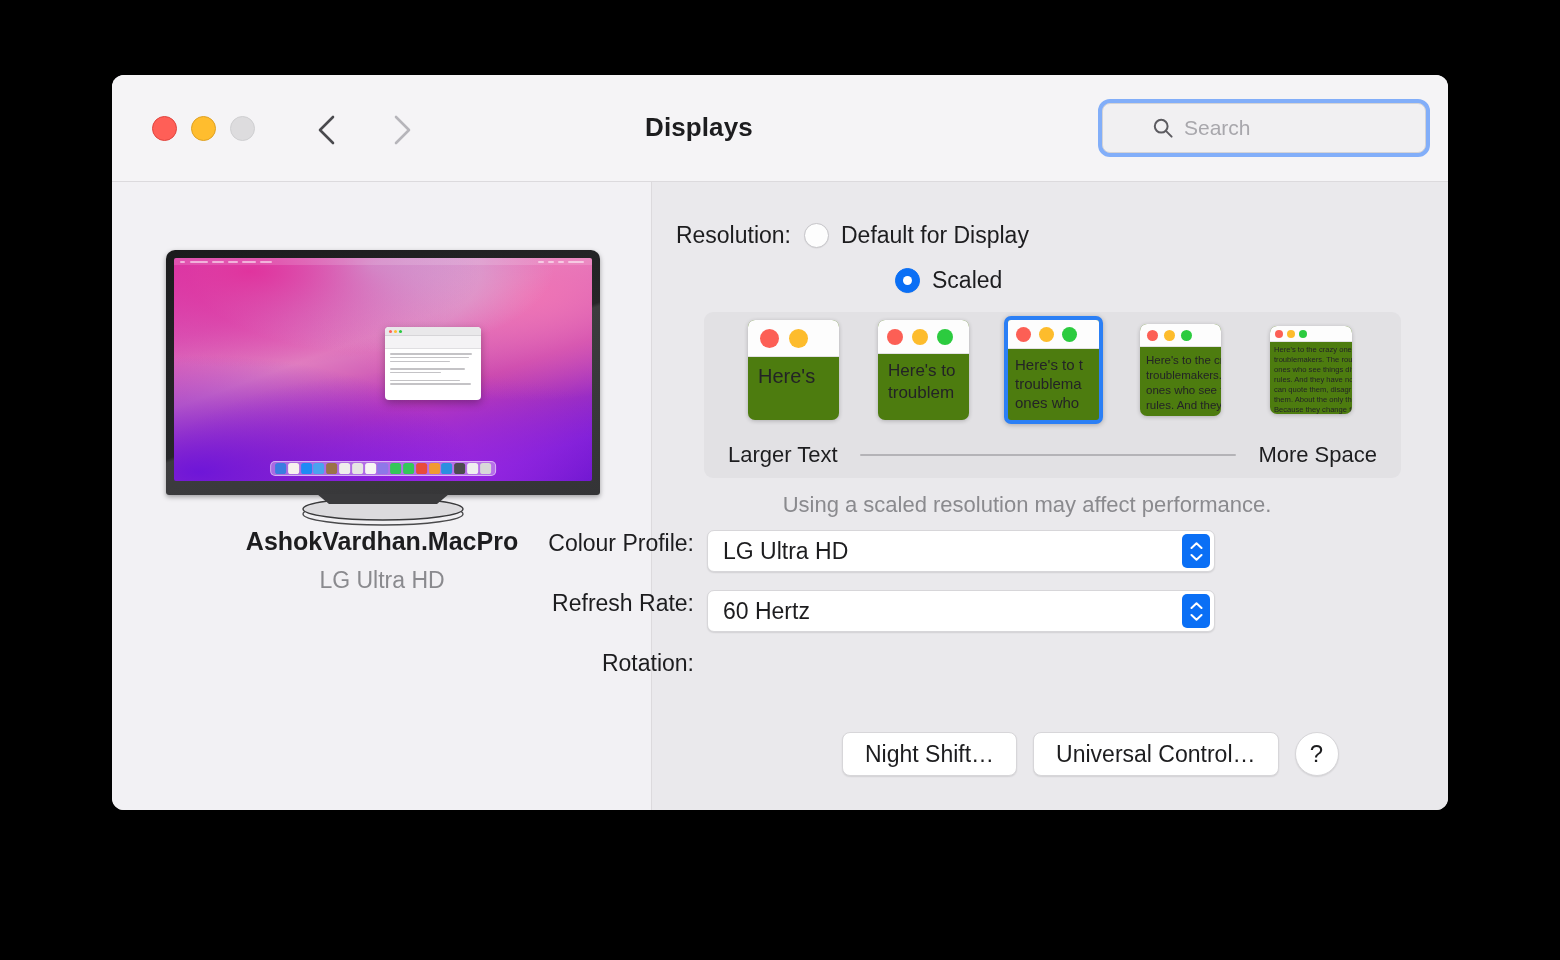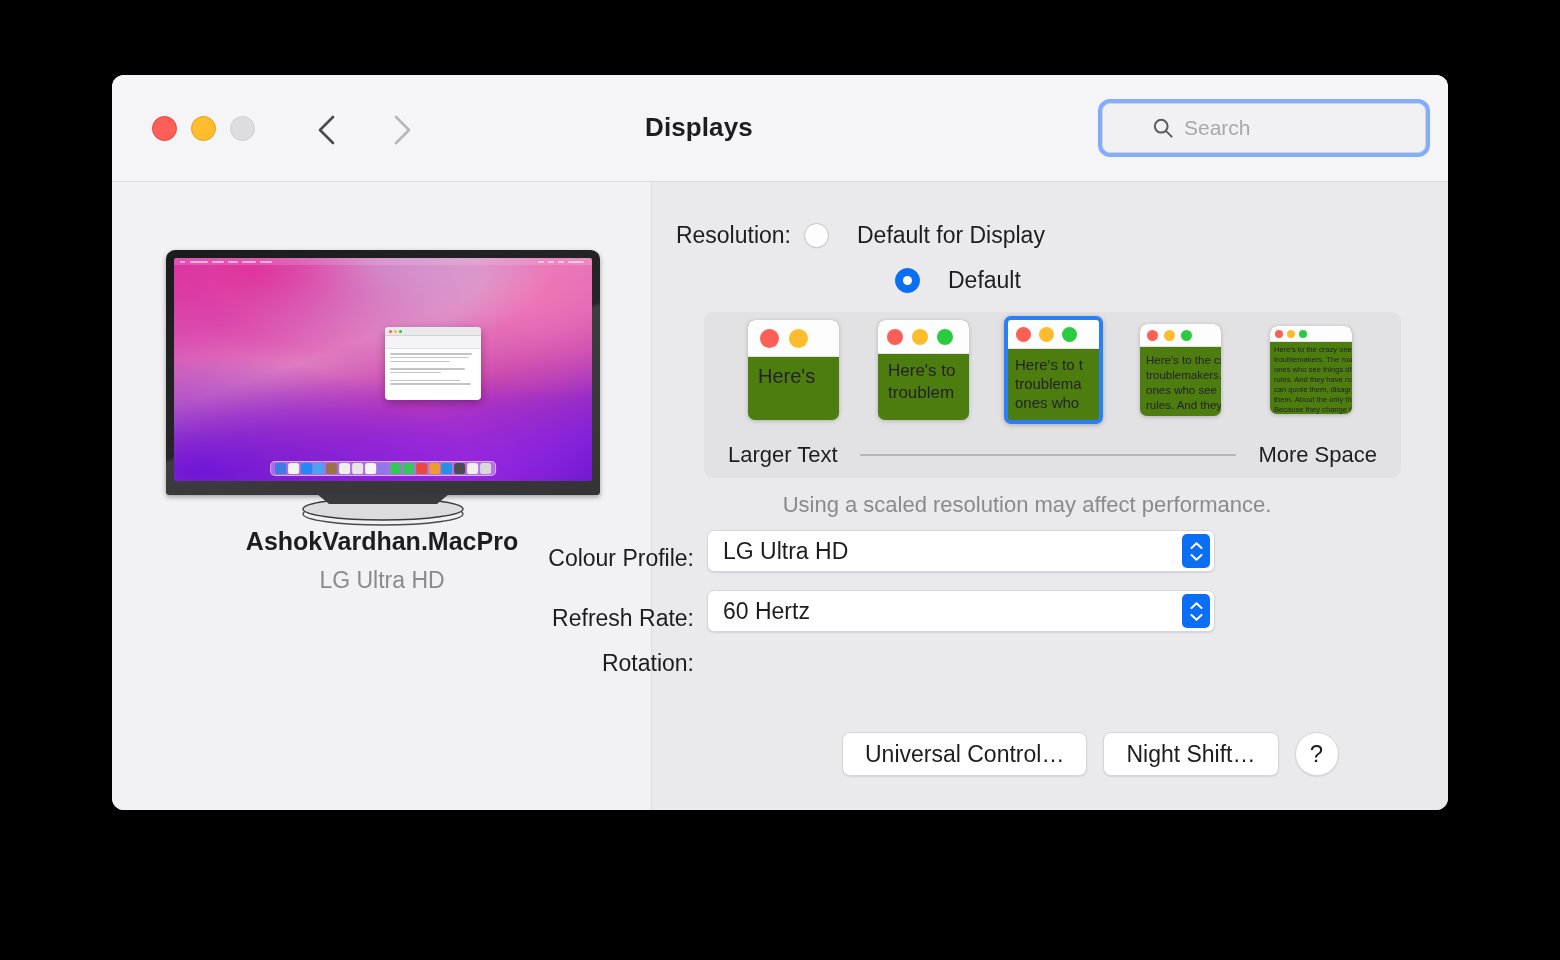--- a/index.html
+++ b/index.html
@@ -169,21 +169,21 @@
     width: 25px; height: 25px; border-radius: 50%;
     background: #fdfdfd; border: 1px solid #c6c5c9;
     box-shadow: 0 .5px 1px rgba(0,0,0,.08);
     flex: none;
   }
   .radio.on {
     background: #0a6ff5; border: 1px solid #0a6ff5;
     display:flex; align-items:center; justify-content:center;
   }
   .radio.on::after { content:""; width:9px; height:9px; border-radius:50%; background:#fff; }
-  .radio-text { font-size: 23px; color:#1d1d1f; margin-left: 28px; }
+  .radio-text { font-size: 23px; color:#1d1d1f; margin-left: 12px; }
 
   #res-scaled-line { position:absolute; left: 243px; top: 85px; display:flex; align-items:center; }
 
   
   #scale-box {
     position: absolute; left: 52px; top: 130px;
     width: 697px; height: 166px;
     background: #e2e1e4; border-radius: 9px;
   }
   #thumbs { position:absolute; left: 0; top: 8px; width: 100%; height: 105px; }
@@ -212,21 +212,21 @@
   }
   #scale-legend .lg { font-size: 22px; color:#1d1d1f; white-space: nowrap; }
   #scale-track { flex: 1; height: 2px; background: #b4b3b7; margin: 0 22px; border-radius:1px; }
 
   #perf-note {
     position: absolute; left: 0; top: 310px; width: 750px;
     text-align: center; font-size: 22px; color: #8a8a8e;
   }
 
   
-  .popup-row { position: absolute; display: flex; align-items: flex-end; }
+  .popup-row { position: absolute; display: flex; align-items: flex-start; }
   #pr1 { left: -145px; top: 348px; }
   #pr2 { left: -145px; top: 408px; }
   #pr3 { left: -145px; top: 468px; }
   .popup {
     width: 508px; height: 42px;
     background: #fff; border: 1px solid #d7d6d9;
     border-radius: 7px;
     box-shadow: 0 1px 1.5px rgba(0,0,0,.10);
     position: relative;
     display: flex; align-items: center;
@@ -382,21 +382,21 @@
 
       <div class="row" id="res-row">
         <div class="rowlabel">Resolution:</div>
         <div class="radio-line">
           <div class="radio"></div>
           <div class="radio-text">Default for Display</div>
         </div>
       </div>
       <div id="res-scaled-line">
         <div class="radio on"></div>
-        <div class="radio-text">Default</div>
+        <div class="radio-text">Scaled</div>
       </div>
 
       <div id="scale-box">
         <div id="thumbs">
 
           <div class="thumb" id="t1">
             <div class="tbar">
               <b style="width:19px;height:19px;background:#fc5f55"></b>
               <b style="width:19px;height:19px;background:#fdbc2c"></b>
             </div>
@@ -489,20 +489,20 @@
               </svg>
           </span>
         </div>
       </div>
 
       <div class="popup-row" id="pr3">
         <div class="rowlabel">Rotation:</div>
       </div>
 
       <div id="btn-row">
+        <button class="pushbtn">Night Shift…</button>
         <button class="pushbtn">Universal Control…</button>
-        <button class="pushbtn">Night Shift…</button>
         <div id="help-btn">?</div>
       </div>
 
     </div>
   </div>
 </div>
 
 </body></html>

